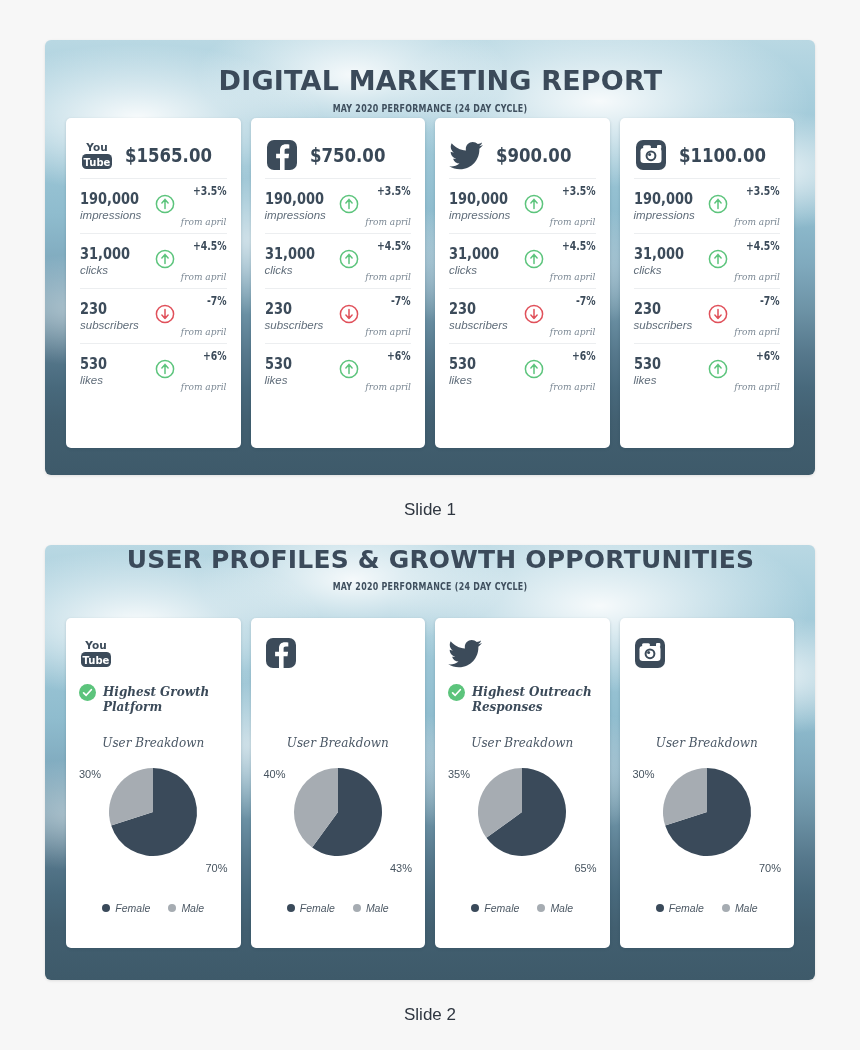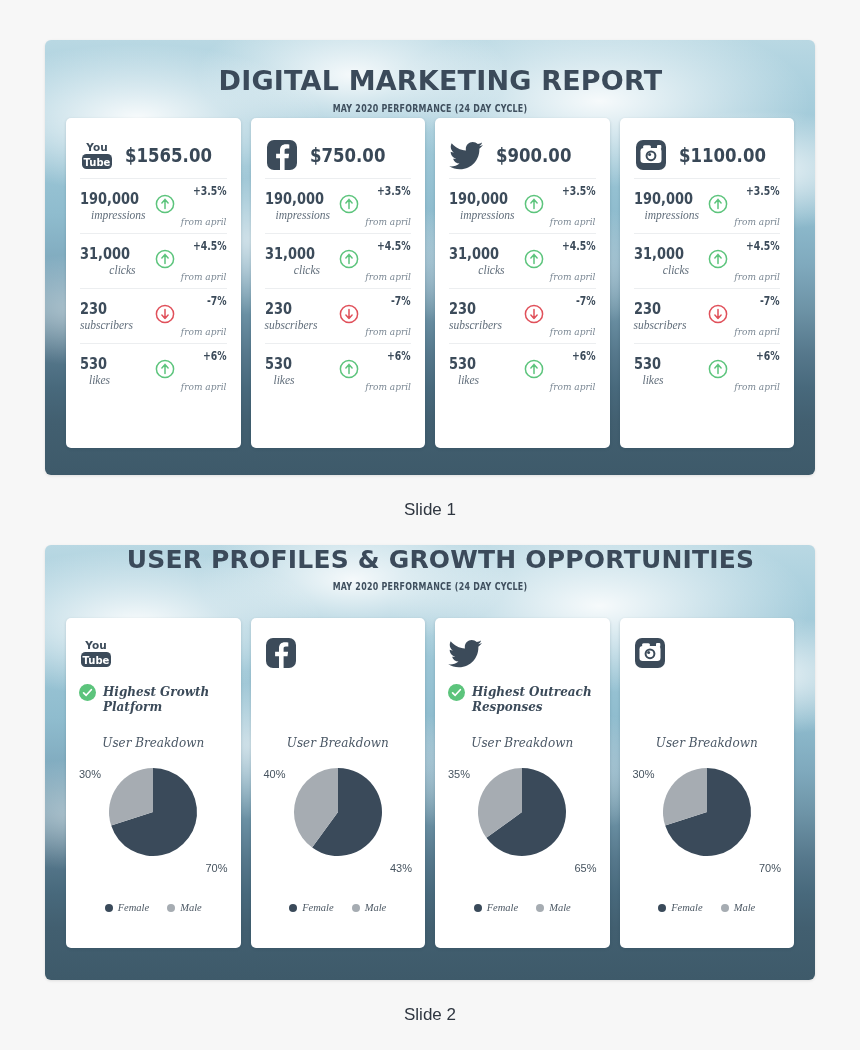--- a/index.html
+++ b/index.html
@@ -83,22 +83,22 @@
     height: 55px; border-top: 1px solid #eceef0;
   }
   .metric:first-of-type { border-top: none; }
   .m-left { line-height: 1.12; }
   .m-val {
     font-family: "DejaVu Sans Condensed", "Liberation Sans Narrow", "Liberation Sans", sans-serif;
     font-size: 16px; font-weight: bold; color: #3c4b5a;
     transform: scaleX(0.9); transform-origin: left center;
   }
   .m-lbl {
-    font-family: Liberation Serif, serif;
-    font-style: italic; font-size: 11.5px; color: #606d7a; margin-top: 1px; text-align: right;
+    font-family: Liberation Sans, sans-serif;
+    font-style: italic; font-size: 11.5px; color: #606d7a; margin-top: 1px;
   }
   .m-right { display: flex; align-items: center; gap: 6px; }
   .m-delta { text-align: right; line-height: 1.15; }
   .d-pct {
     font-family: "DejaVu Sans Condensed", "Liberation Sans Narrow", "Liberation Sans", sans-serif;
     font-size: 11.5px; font-weight: bold; color: #3c4b5a;
     transform: scaleX(0.9); transform-origin: right center;
   }
   .d-from {
     font-family: "DejaVu Serif", serif;
@@ -124,21 +124,21 @@
   .pct-lbl {
     position: absolute;
     font-family: "Liberation Sans", sans-serif;
     font-size: 11px; color: #46535f;
   }
   .pct-left  { left: 0px;  top: 8px; }
   .pct-right { right: 0px; bottom: 6px; }
   .legend {
     display: flex; justify-content: center; gap: 18px;
     margin-top: 22px;
-    font-family: Liberation Serif, serif;
+    font-family: Liberation Sans, sans-serif;
     font-style: italic; font-size: 10.5px; color: #4c5864;
   }
   .leg { display: flex; align-items: center; gap: 5px; }
   .dot { width: 8px; height: 8px; border-radius: 50%; display: inline-block; }
 
   .slide-caption {
     width: 770px; text-align: center;
     font-family: "Liberation Sans", sans-serif;
     font-size: 17px; color: #2f3640;
     margin-top: 25px;

